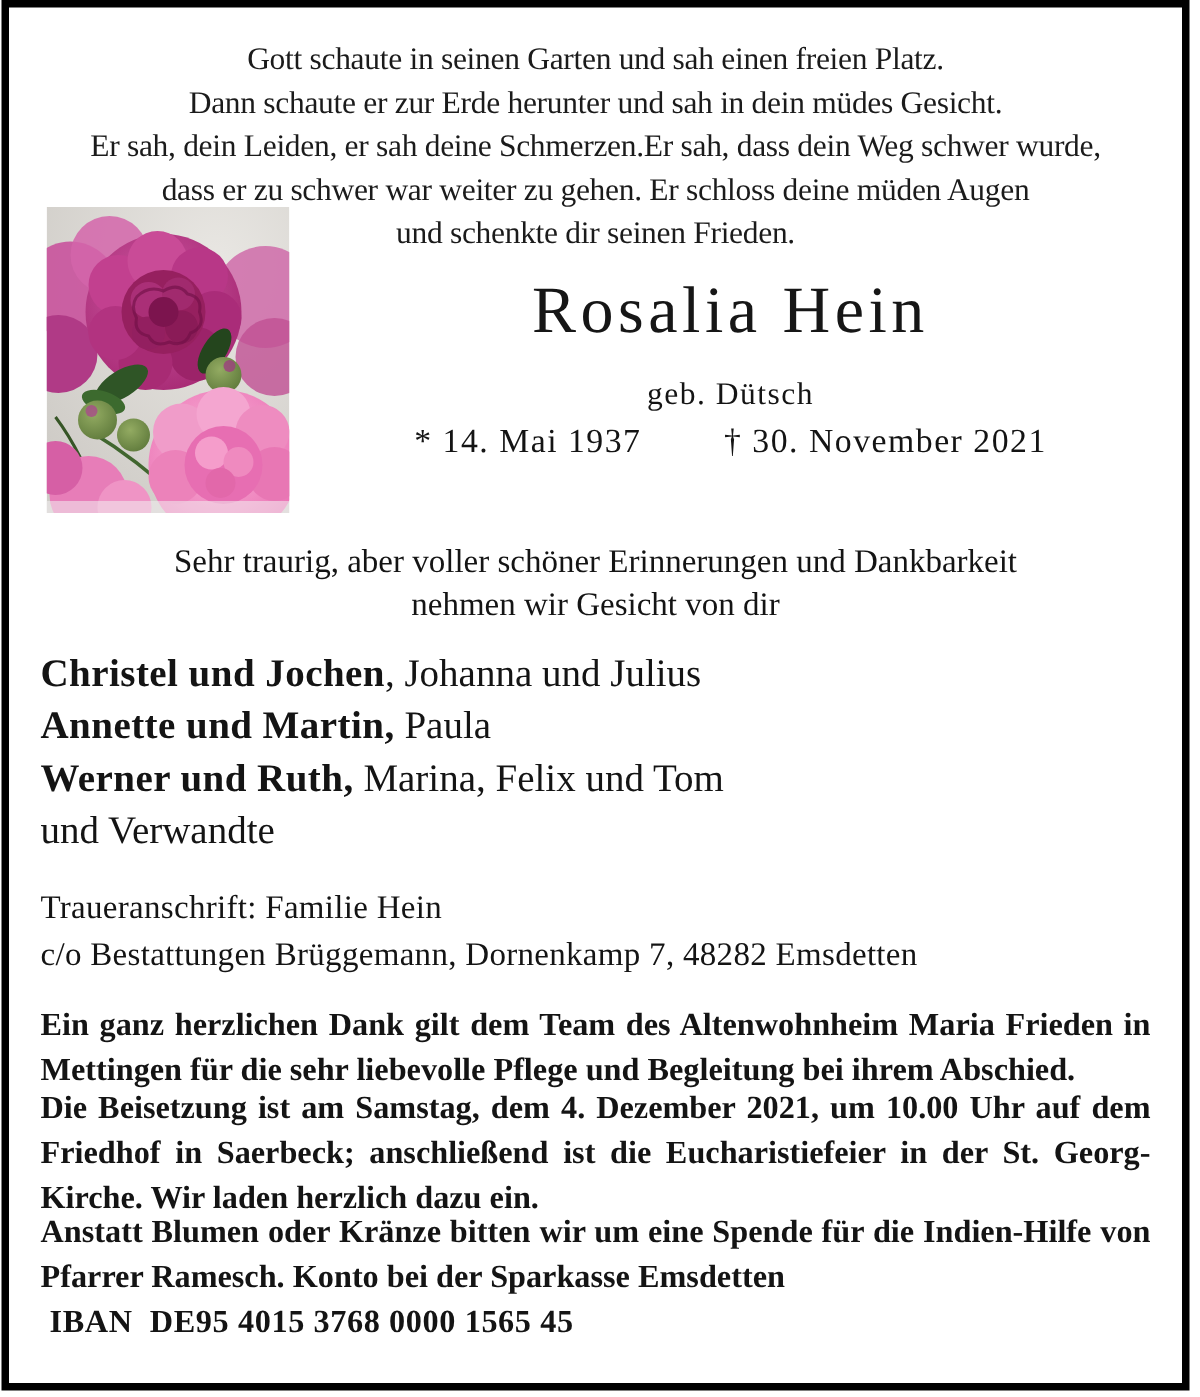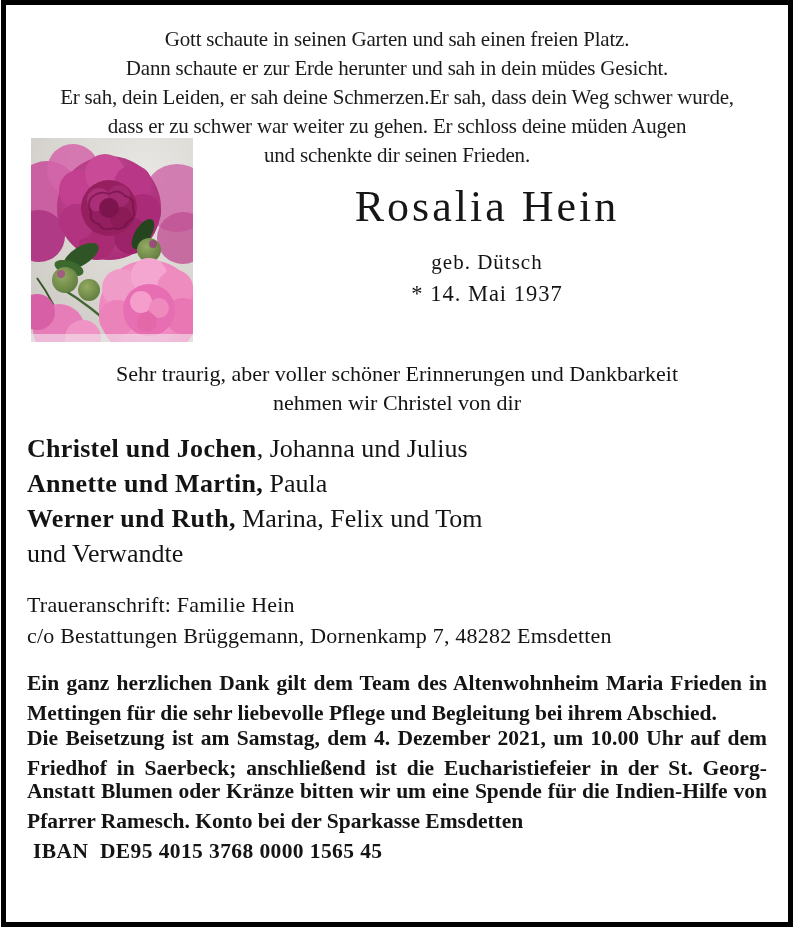--- a/index.html
+++ b/index.html
@@ -192,26 +192,27 @@
 
         <rect x="0" y="196" width="162" height="8" fill="#f3eef1" opacity="0.55"></rect>
       </svg>
     </div>
 
     <div class="head-block">
       <div class="deceased-name">Rosalia Hein</div>
       <div class="maiden">geb. Dütsch</div>
       <div class="dates">
         <span>* 14. Mai 1937</span>
+        <span>† 30. November 2021</span>
       </div>
     </div>
 
     <div class="farewell">
       <div>Sehr traurig, aber voller schöner Erinnerungen und Dankbarkeit</div>
-      <div>nehmen wir Christel von dir</div>
+      <div>nehmen wir Gesicht von dir</div>
     </div>
 
     <div class="mourners">
       <div><b>Christel und Jochen</b><span>, Johanna und Julius</span></div>
       <div><b>Annette und Martin,</b><span> Paula</span></div>
       <div><b>Werner und Ruth,</b><span> Marina, Felix und Tom</span></div>
       <div><b></b><span>und Verwandte</span></div>
     </div>
 
     <div class="address">
@@ -220,20 +221,21 @@
     </div>
 
     <div class="para thanks">
       <div class="jline">Ein ganz herzlichen Dank gilt dem Team des Altenwohnheim Maria Frieden in</div>
       <div>Mettingen für die sehr liebevolle Pflege und Begleitung bei ihrem Abschied.</div>
     </div>
 
     <div class="para funeral">
       <div class="jline">Die Beisetzung ist am Samstag, dem 4. Dezember 2021, um 10.00 Uhr auf dem</div>
       <div class="jline">Friedhof in Saerbeck; anschließend ist die Eucharistiefeier in der St. Georg-</div>
+      <div>Kirche. Wir laden herzlich dazu ein.</div>
     </div>
 
     <div class="para donation">
       <div class="jline">Anstatt Blumen oder Kränze bitten wir um eine Spende für die Indien-Hilfe von</div>
       <div>Pfarrer Ramesch. Konto bei der Sparkasse Emsdetten</div>
       <div class="pre iban">IBAN  DE95 4015 3768 0000 1565 45</div>
     </div>
 
   </div>
 </div>

